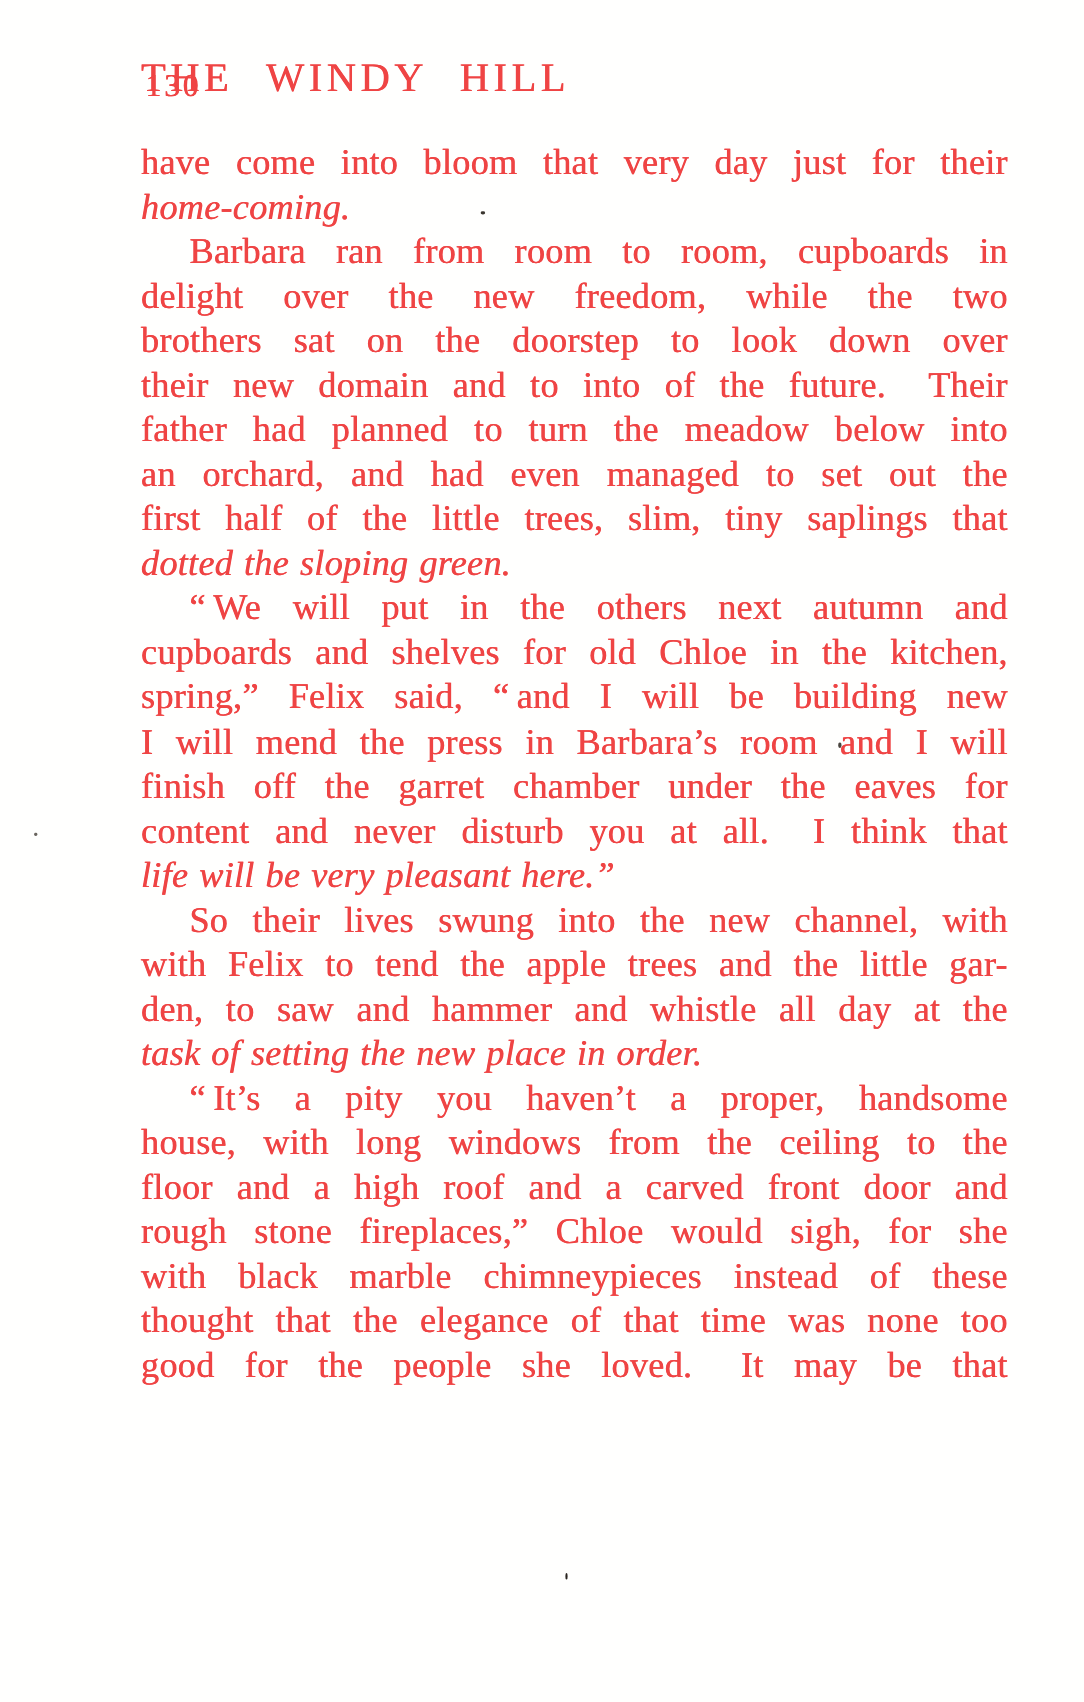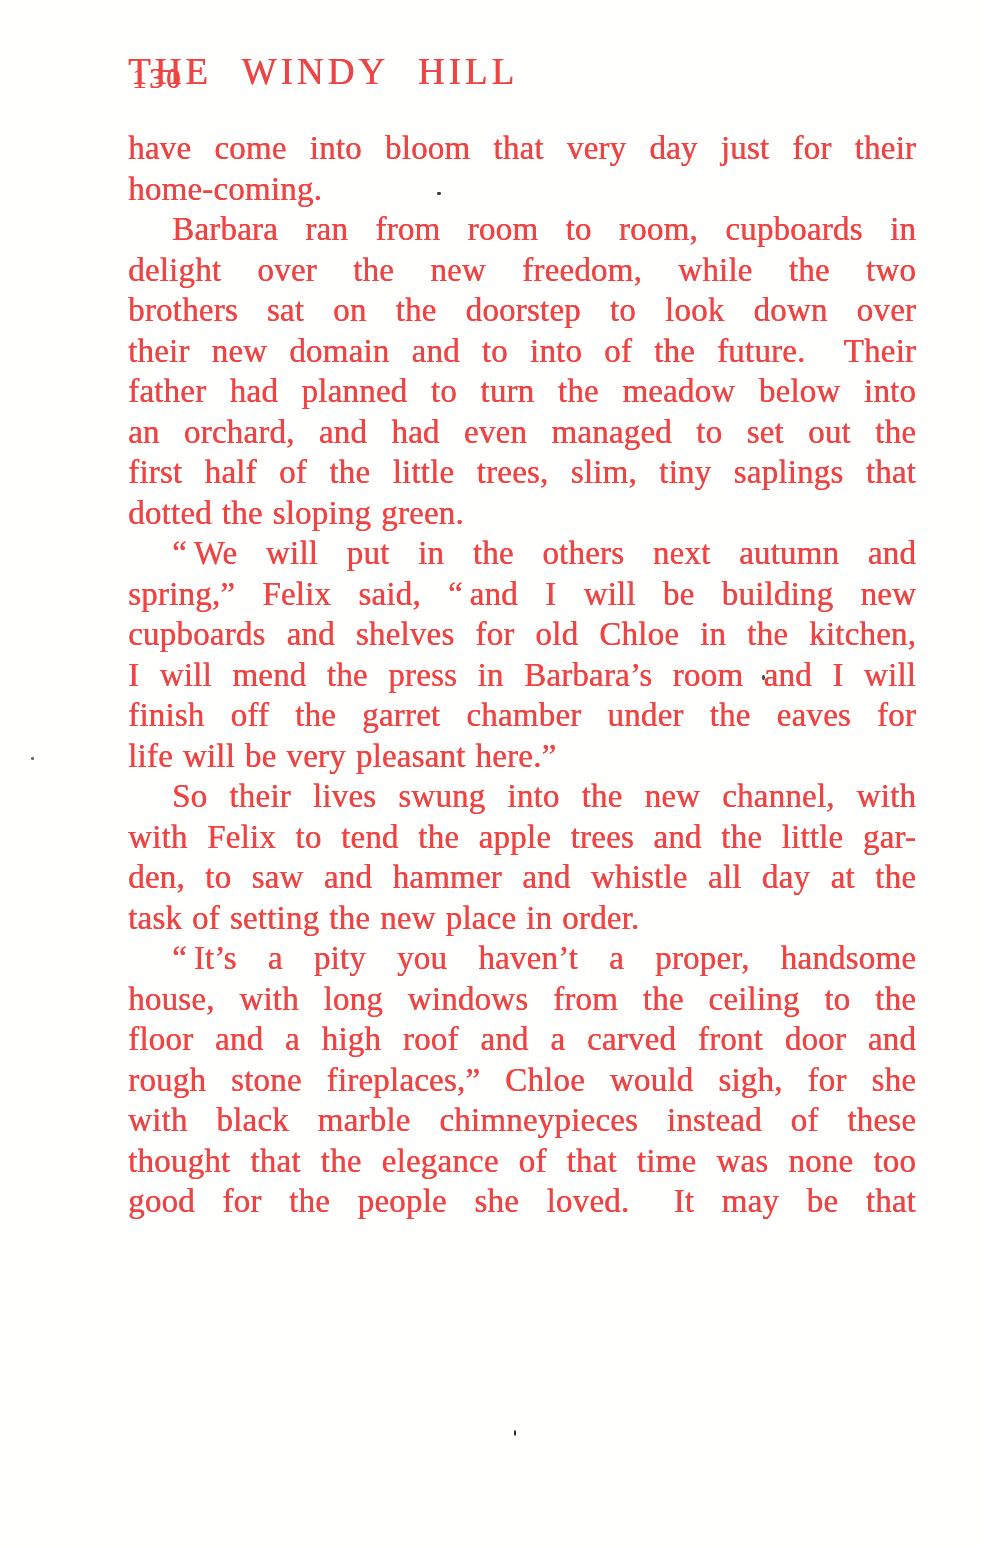--- a/index.html
+++ b/index.html
@@ -41,21 +41,21 @@
     letter-spacing: 0.2px;
     word-spacing: 1.5px;
   }
   .para { margin: 0; }
   .line {
     height: 40.5px;
     text-align: justify;
     text-align-last: justify;
     white-space: normal;
   }
-  .line.end { text-align-last: left; }
+  .line.end { text-align-last: left; font-style: italic; }
   .line.indent { padding-left: 44px; }
   .speck {
     position: absolute;
     border-radius: 45%;
   }
 </style>
 </head>
 <body>
 
 <div class="page">
@@ -71,24 +71,25 @@
         <div class="line">delight over the new freedom, while the two</div>
         <div class="line">brothers sat on the doorstep to look down over</div>
         <div class="line">their new domain and to into of the future.  Their</div>
         <div class="line">father had planned to turn the meadow below into</div>
         <div class="line">an orchard, and had even managed to set out the</div>
         <div class="line">first half of the little trees, slim, tiny saplings that</div>
         <div class="line end">dotted the sloping green.</div>
       </div>
       <div class="para">
         <div class="line indent">“ We will put in the others next autumn and</div>
+        <div class="line">cupboards and shelves for old Chloe in the kitchen,</div>
         <div class="line">spring,” Felix said, “ and I will be building new</div>
-        <div class="line">cupboards and shelves for old Chloe in the kitchen,</div>
         <div class="line">I will mend the press in Barbara’s room and I will</div>
         <div class="line">finish off the garret chamber under the eaves for</div>
+        <div class="line">content and never disturb you at all.  I think that</div>
         <div class="line end">life will be very pleasant here.”</div>
       </div>
       <div class="para">
         <div class="line indent">So their lives swung into the new channel, with</div>
         <div class="line">with Felix to tend the apple trees and the little gar-</div>
         <div class="line">den, to saw and hammer and whistle all day at the</div>
         <div class="line end">task of setting the new place in order.</div>
       </div>
       <div class="para">
         <div class="line indent">“ It’s a pity you haven’t a proper, handsome</div>

